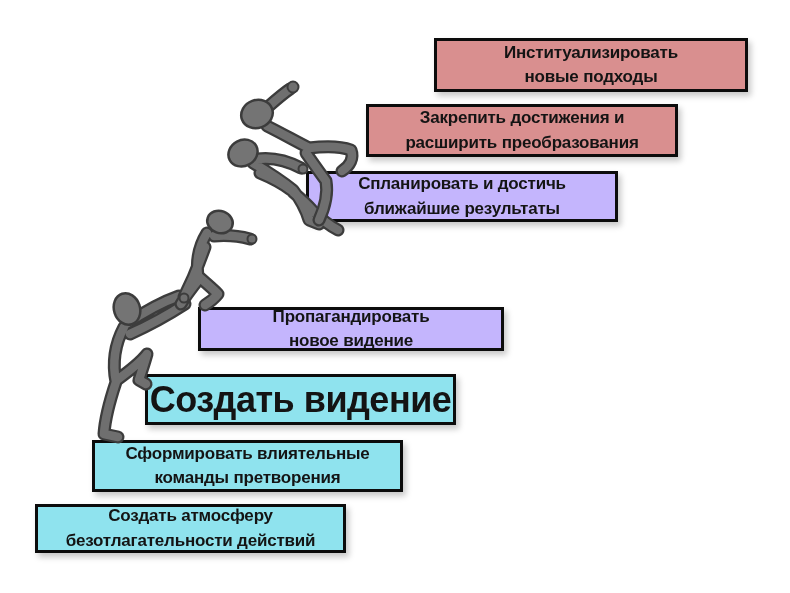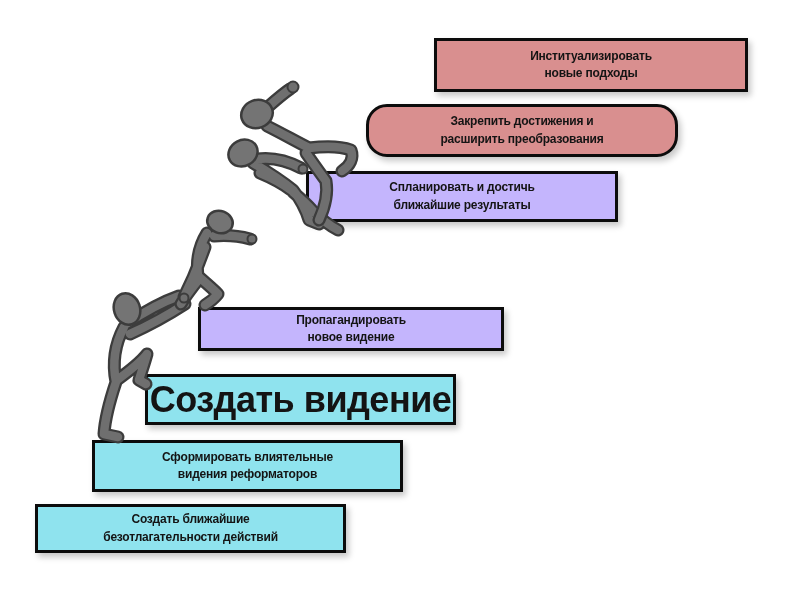--- a/index.html
+++ b/index.html
@@ -3,50 +3,50 @@
 <meta charset="utf-8">
 <style>
   html,body{margin:0;padding:0;background:#ffffff;}
   #canvas{
     position:relative;width:790px;height:593px;background:#ffffff;overflow:hidden;
     font-family:"Liberation Sans","DejaVu Sans",sans-serif;
   }
   .step{
     position:absolute;display:flex;align-items:center;justify-content:center;
     text-align:center;border:3px solid #0c0c0c;box-sizing:border-box;
-    font-weight:bold;font-size:12px;line-height:1.42;letter-spacing:-0.2px;
+    font-weight:bold;font-size:17px;line-height:1.42;letter-spacing:-0.2px;
     color:#141414;white-space:pre-line;
     box-shadow:3px 4px 6px rgba(0,0,0,0.22);
   }
   .cyan{background:#8fe3ee;}
   .purple{background:#c4b5fd;}
   .pink{background:#d98f8f;}
   .s1{left:35px;  top:504px; width:311px; height:49px;}
   .s2{left:92px;  top:440px; width:311px; height:52px;}
   .s3{left:145px; top:374px; width:311px; height:51px; font-size:36px; letter-spacing:-0.5px;}
   .s4{left:198px; top:307px; width:306px; height:44px;}
   .s5{left:242px; top:239px; width:315px; height:49px;}
   .s6{left:306px; top:171px; width:312px; height:51px;}
-  .s7{left:366px; top:104px; width:312px; height:53px;border-radius:21px;}
+  .s7{left:366px; top:104px; width:312px; height:53px;}
   .s8{left:434px; top:38px;  width:314px; height:54px;}
   #climbers{position:absolute;left:0;top:0;pointer-events:none;}
   .limb-out{fill:none;stroke:#3c3c3c;stroke-width:13;stroke-linecap:round;stroke-linejoin:round;}
   .limb-in{fill:none;stroke:#6f6f6f;stroke-width:8.5;stroke-linecap:round;stroke-linejoin:round;}
   .head{fill:#747474;stroke:#3c3c3c;stroke-width:2.5;}
   .hand{fill:#6f6f6f;stroke:#3c3c3c;stroke-width:2;}
 </style>
 </head>
 <body>
 
 <div id="canvas">
 
-  <div class="step cyan s1">Создать ближайшие
+  <div class="step cyan s1">Создать атмосферу
 безотлагательности действий</div>
   <div class="step cyan s2">Сформировать влиятельные
-видения реформаторов</div>
+команды претворения</div>
   <div class="step cyan s3">Создать видение</div>
   <div class="step purple s4">Пропагандировать
 новое видение</div>
   <div class="step purple s6">Спланировать и достичь
 ближайшие результаты</div>
   <div class="step pink s7">Закрепить достижения и
 расширить преобразования</div>
   <div class="step pink s8">Институализировать
 новые подходы</div>
 

